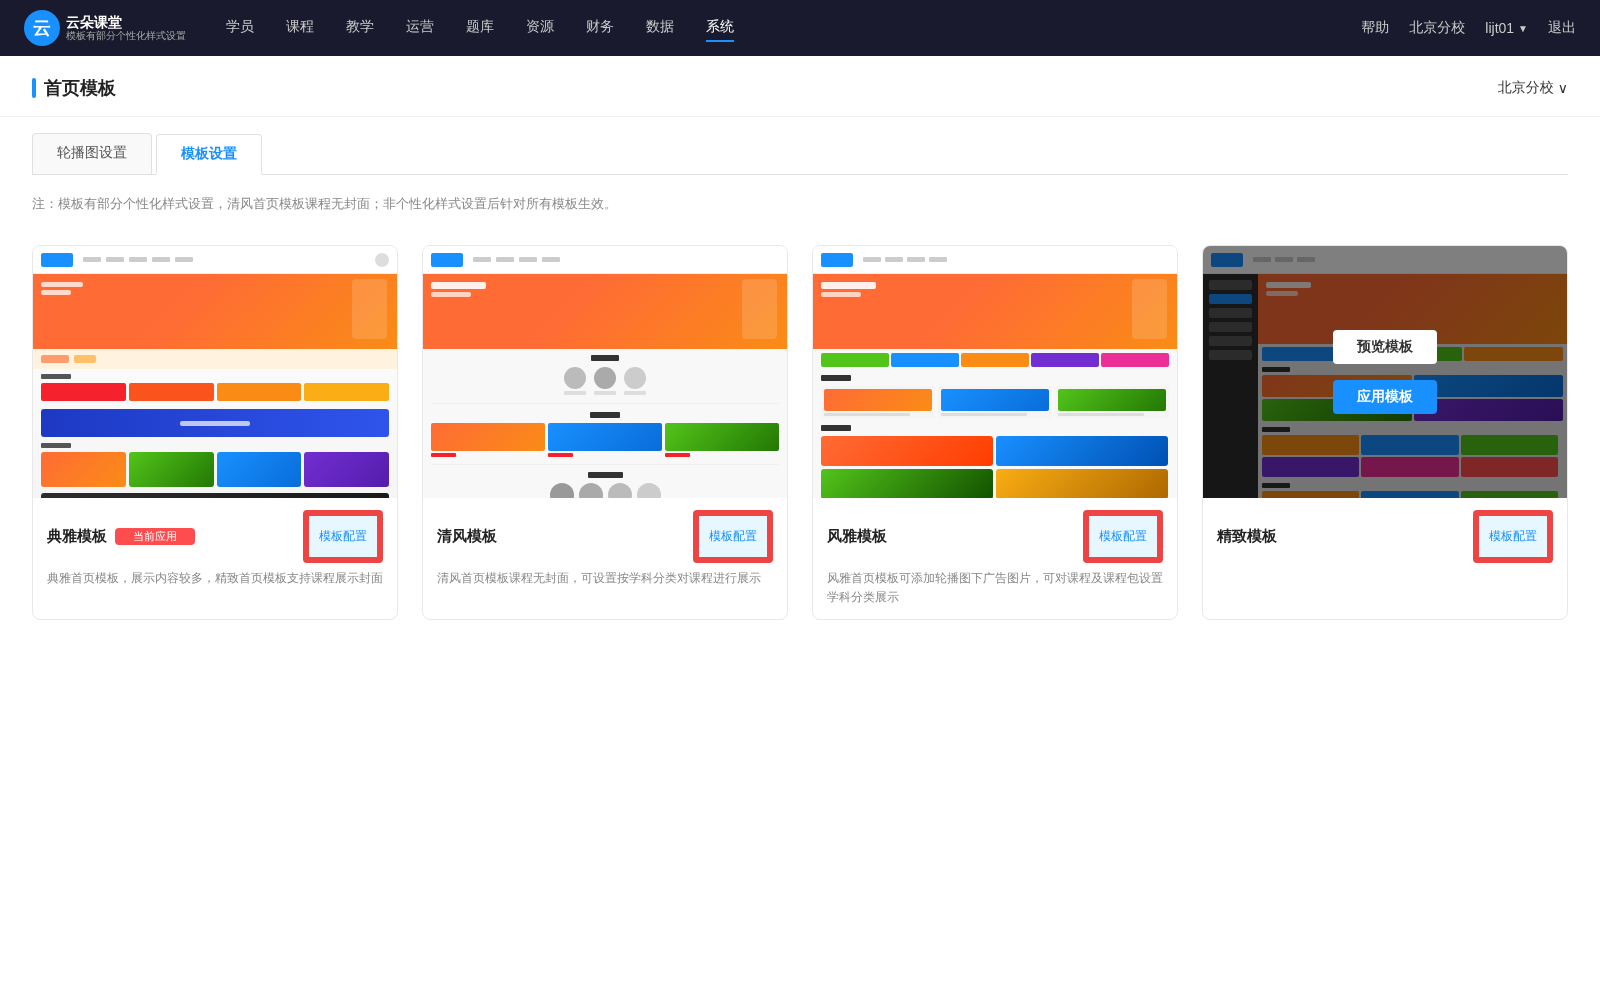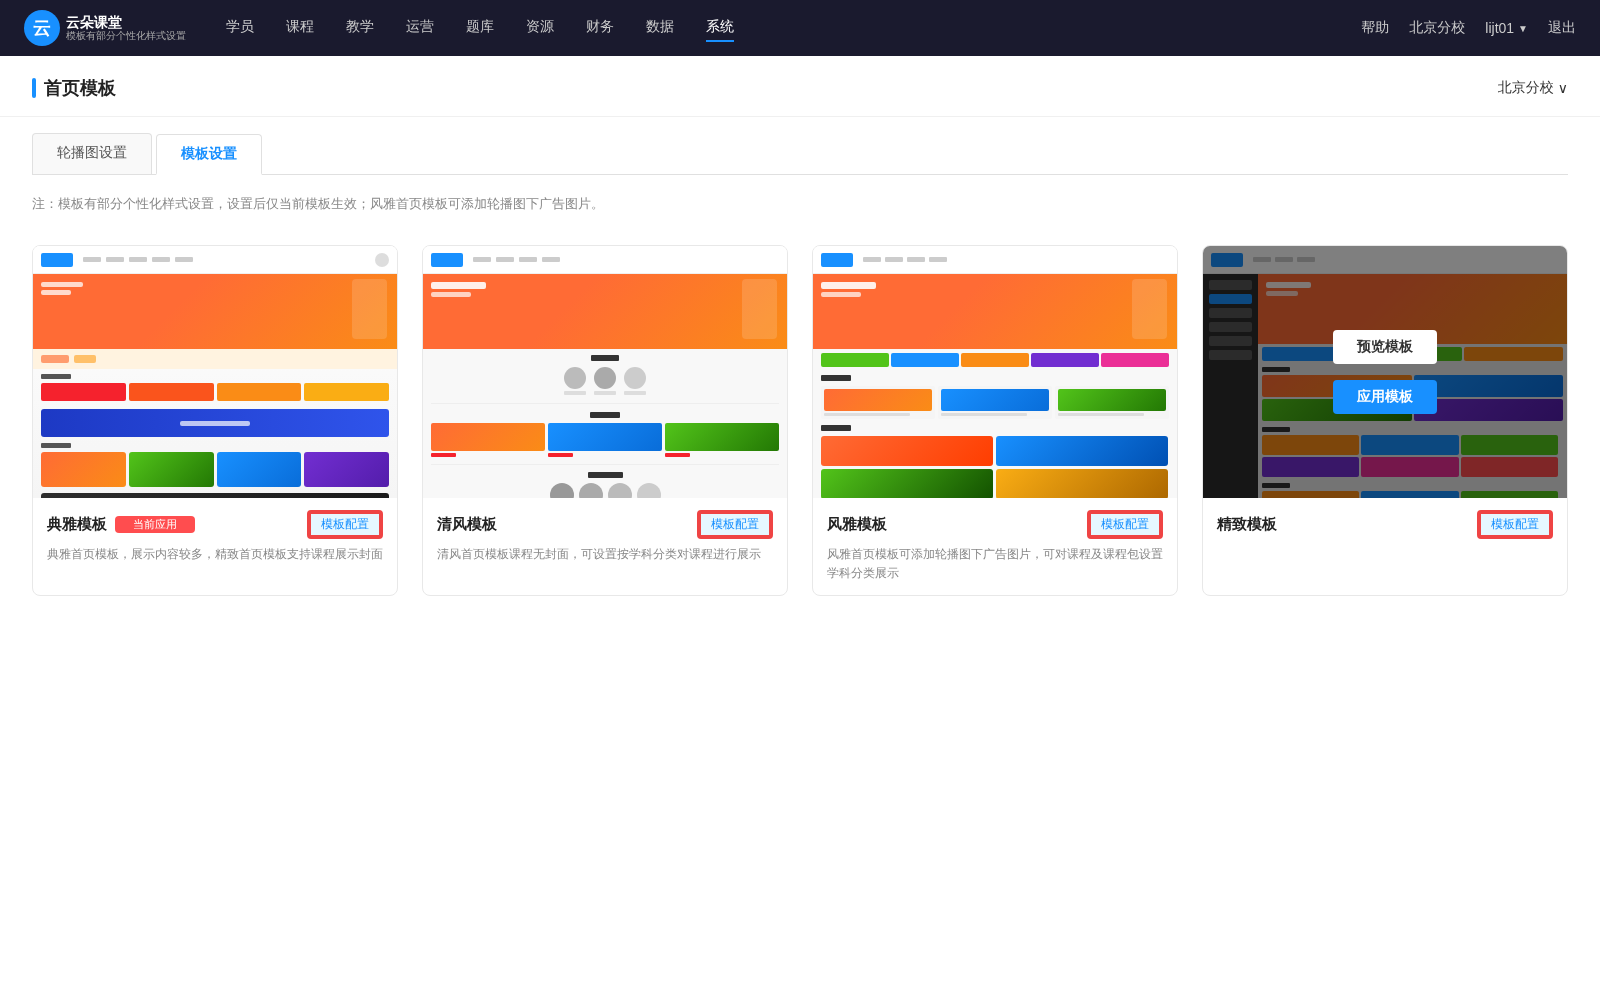--- a/index.html
+++ b/index.html
@@ -166,23 +166,23 @@
       background: #ff4d4f;
       color: white;
       font-size: 11px;
       padding: 1px 18px;
       border-radius: 4px;
     }
     .config-btn {
       margin-left: auto;
       background: #e6f7ff;
       color: #1890ff;
-      border: 4px solid #ef4444;
+      border: 6px solid #ef4444;
       border-radius: 4px;
-      padding: 2px 10px;
+      padding: 12px 10px;
       font-size: 12px;
       cursor: pointer;
     }
     .template-desc { color: #888; font-size: 12px; line-height: 1.6; }
 
     
     .template-card.show-overlay .template-overlay { display: flex; }
 
     
     
@@ -253,21 +253,21 @@
     </div>
   </div>
 
   <div class="tabs-wrapper">
     <div class="tabs">
       <div class="tab">轮播图设置</div>
       <div class="tab active">模板设置</div>
     </div>
   </div>
 
-  <div class="note">注：模板有部分个性化样式设置，设置后仅当前模板生效；风雅首页模板可添加轮播图下广告图片。</div>
+  <div class="note">注：模板有部分个性化样式设置，清风首页模板课程无封面；非个性化样式设置后针对所有模板生效。</div>
 
   <div class="templates-grid">
 
     <div class="template-card">
       <div class="template-preview preview-diancha">
 
         <div class="tpl1-top">
           <div class="tpl1-logo"></div>
           <div class="tpl1-nav">
             <span class="tpl1-nav-item"></span>

